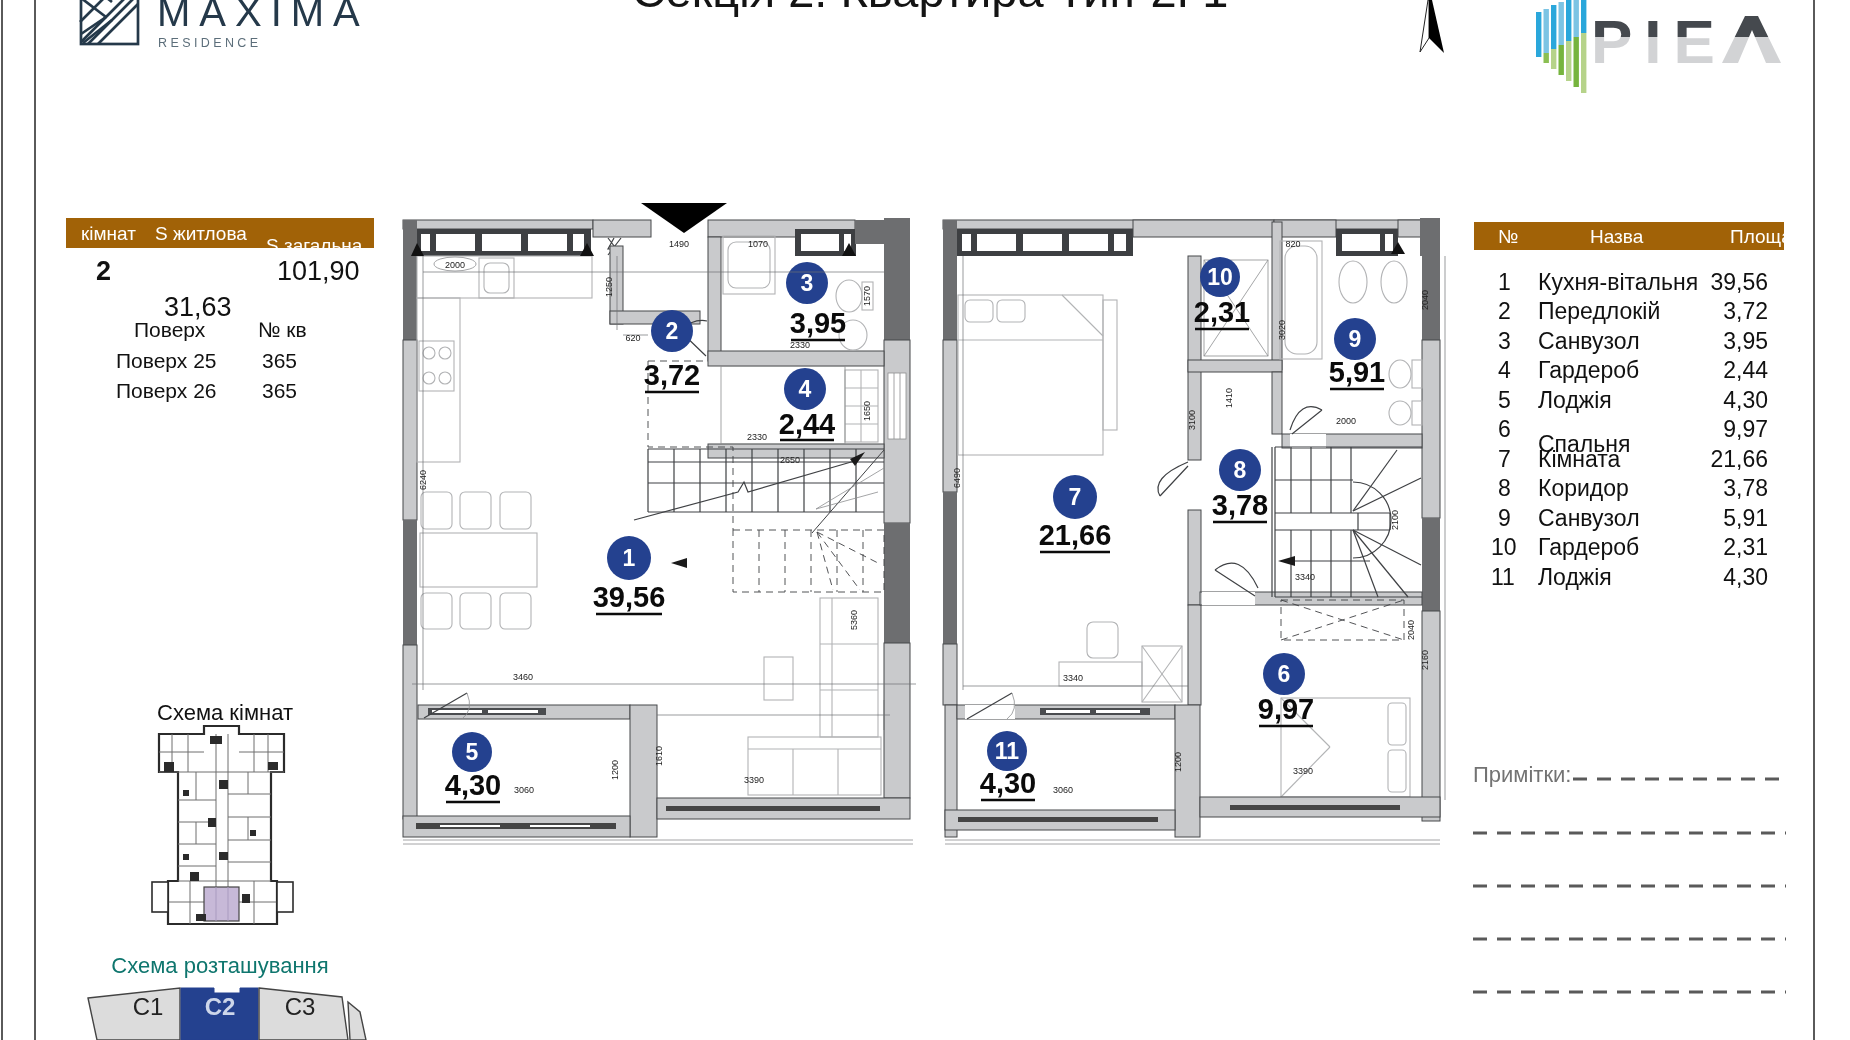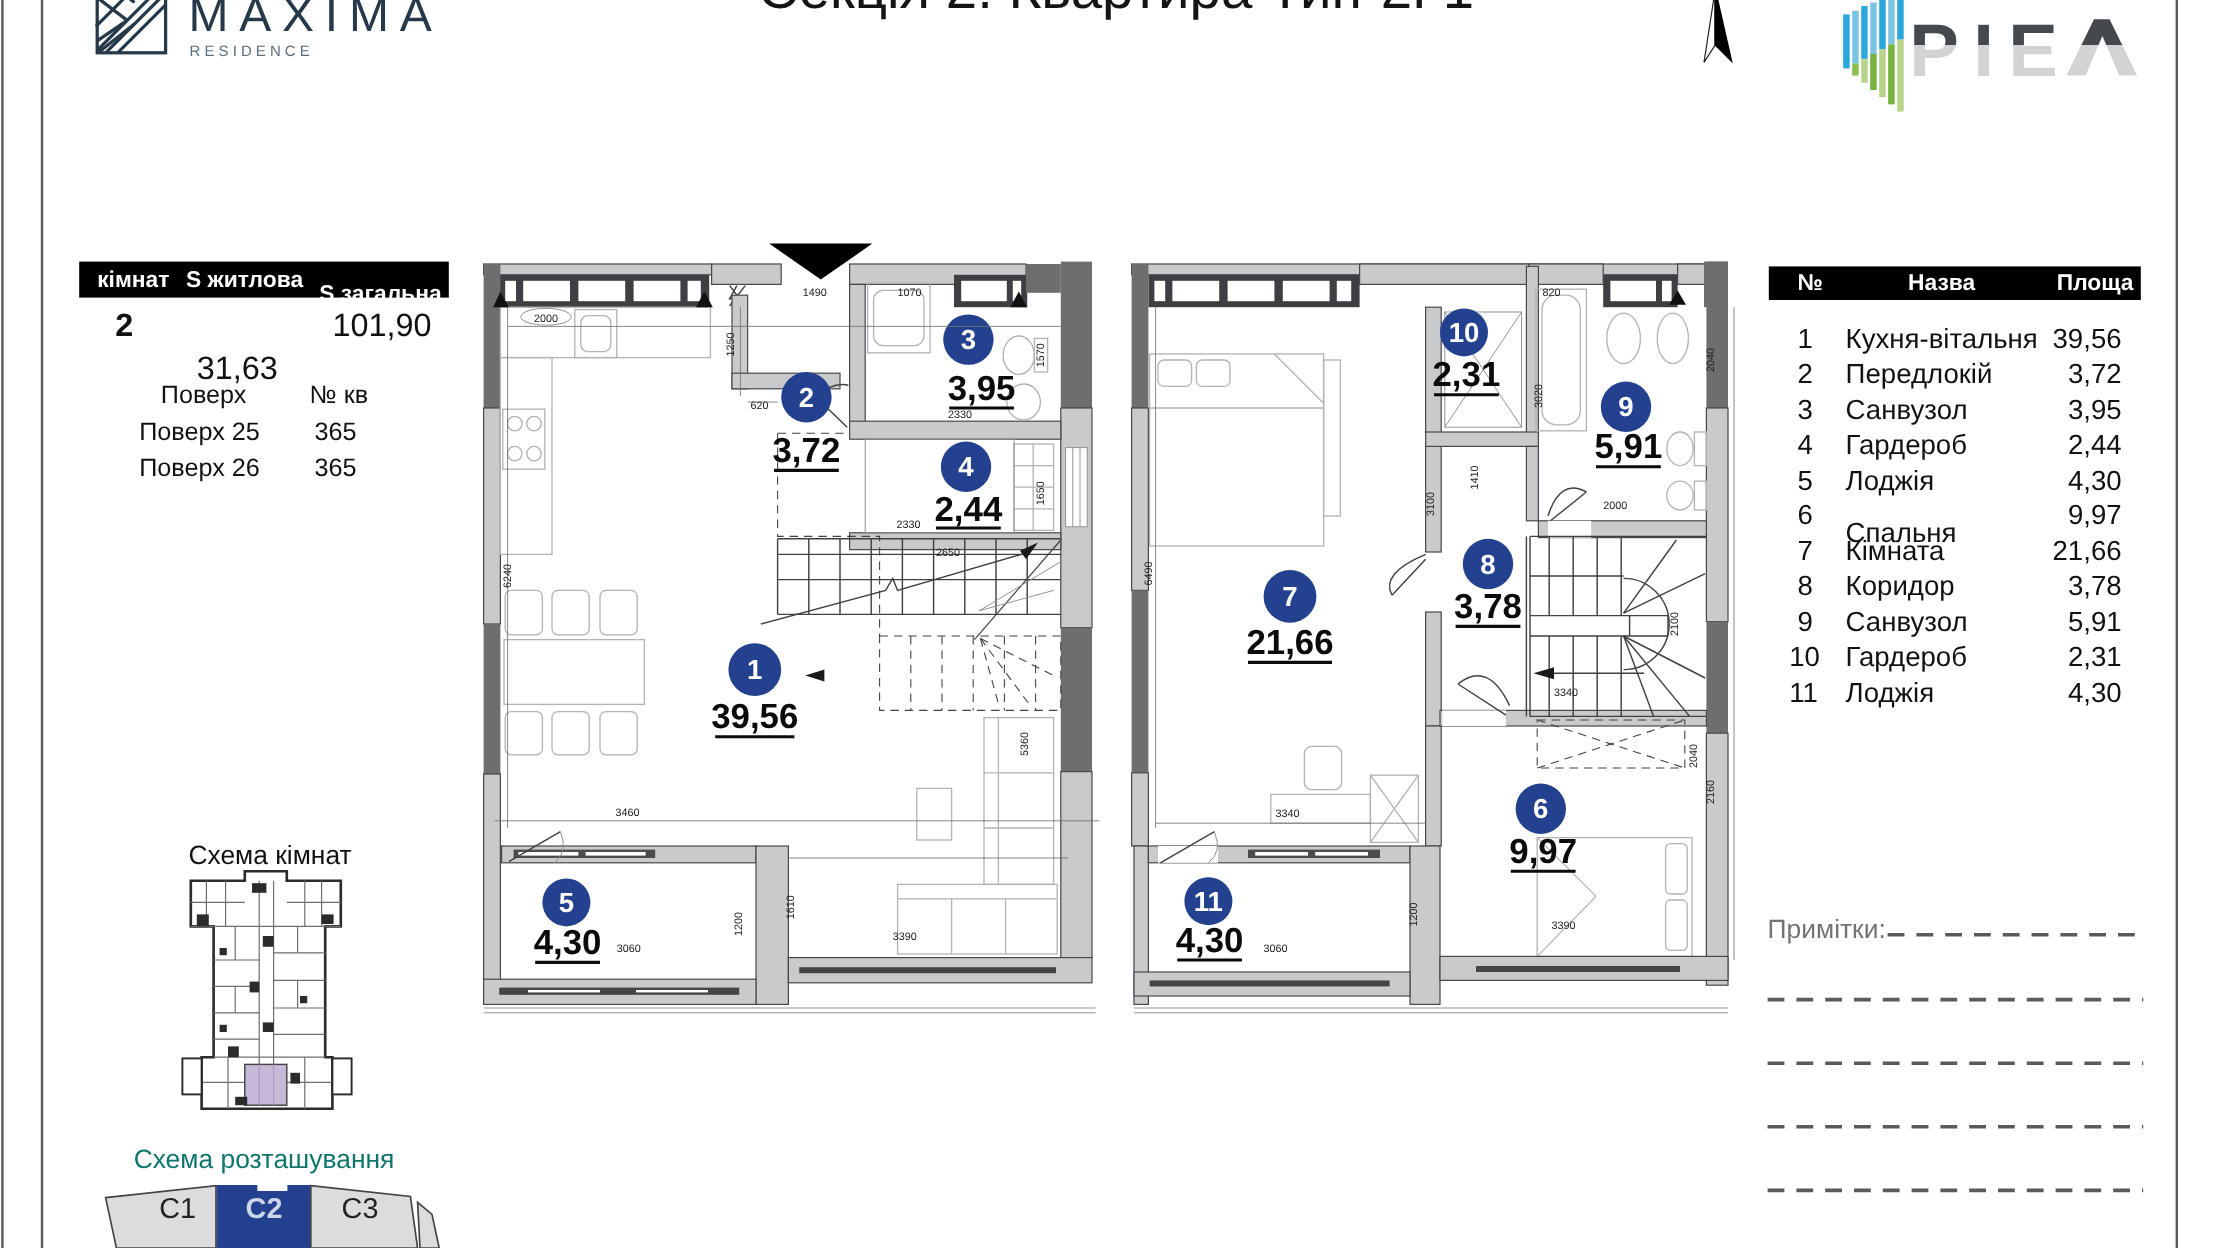--- a/index.html
+++ b/index.html
@@ -1,19 +1,19 @@
 <!DOCTYPE html>
 <html><head>
 <meta charset="utf-8">
 <style>
   html,body{margin:0;padding:0;width:1850px;height:1040px;background:#fff;overflow:hidden;
     font-family:"Liberation Sans",sans-serif;}
   .abs{position:absolute;}
   .vline{position:absolute;top:0;height:1040px;background:#5a5a5a;}
-  .hdrblue{position:absolute;background:#000000;color:#fff;font-weight:bold;}
+  .hdrblue{position:absolute;background:#a16207;color:#fff;font-weight:normal;}
   .hdrblue span{position:absolute;top:4px;white-space:nowrap;}
   .abs span, .abs div{white-space:nowrap;}
 </style>
 </head>
 <body>
 
 <div class="vline" style="left:1px;width:2px;"></div>
 
 <div class="vline" style="left:34px;width:2px;"></div>
 
@@ -90,21 +90,21 @@
     <span class="abs" style="left:192px;top:0">№ кв</span>
   <span class="abs" style="left:50px;top:31px">Поверх 25</span>
     <span class="abs" style="left:196px;top:31px">365</span>
   <span class="abs" style="left:50px;top:61px">Поверх 26</span>
     <span class="abs" style="left:196px;top:61px">365</span>
 </div>
 
 <div class="hdrblue" style="left:1474px;top:222px;width:310px;height:28px;font-size:19px;">
   <span style="left:24px;top:4px;">№</span>
     <span style="left:116px;top:4px;">Назва</span>
-    <span style="left:240px;top:4px;">Площа</span>
+    <span style="left:256px;top:4px;">Площа</span>
 </div>
 
 <div class="abs" style="left:1474px;top:268px;width:310px;font-size:23px;color:#111;line-height:29.5px;">
   <div>
       <span class="abs" style="left:24px">1</span>
       <span class="abs" style="left:64px">Кухня-вітальня</span>
       <span class="abs" style="left:230px;width:64px;text-align:right">39,56</span>
     </div>
   <div>
       <span class="abs" style="left:24px;top:29px">2</span>

